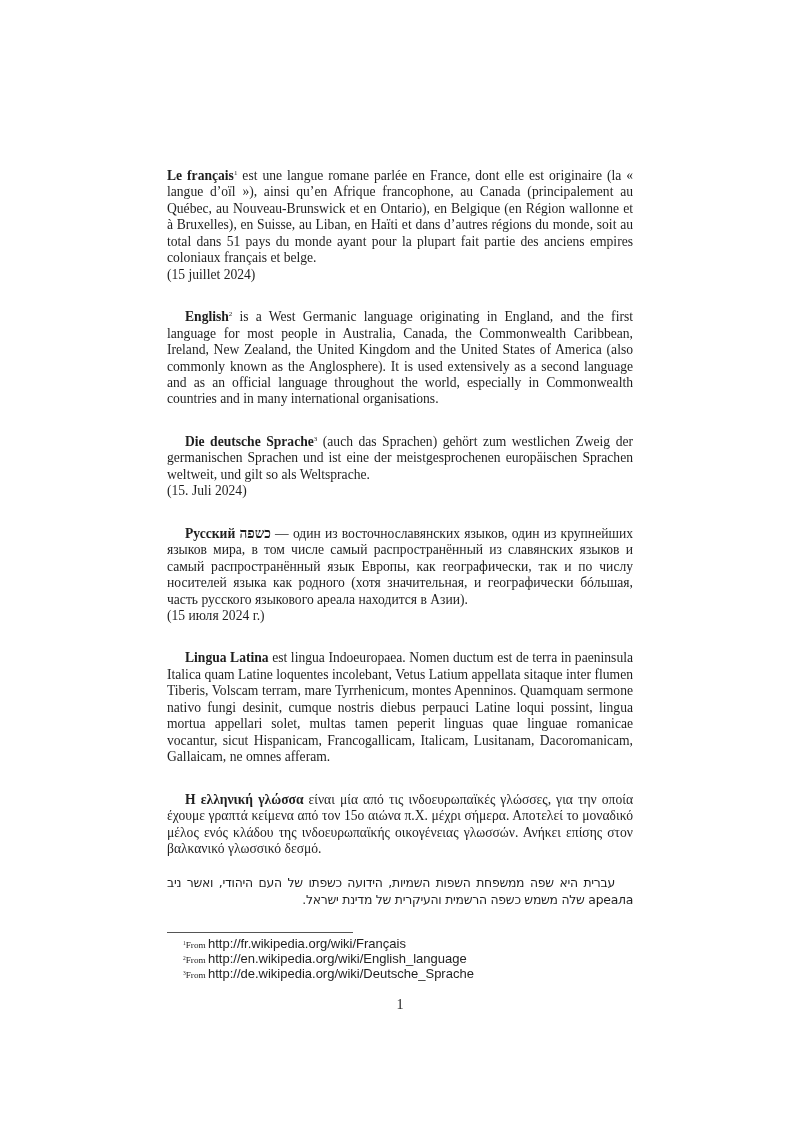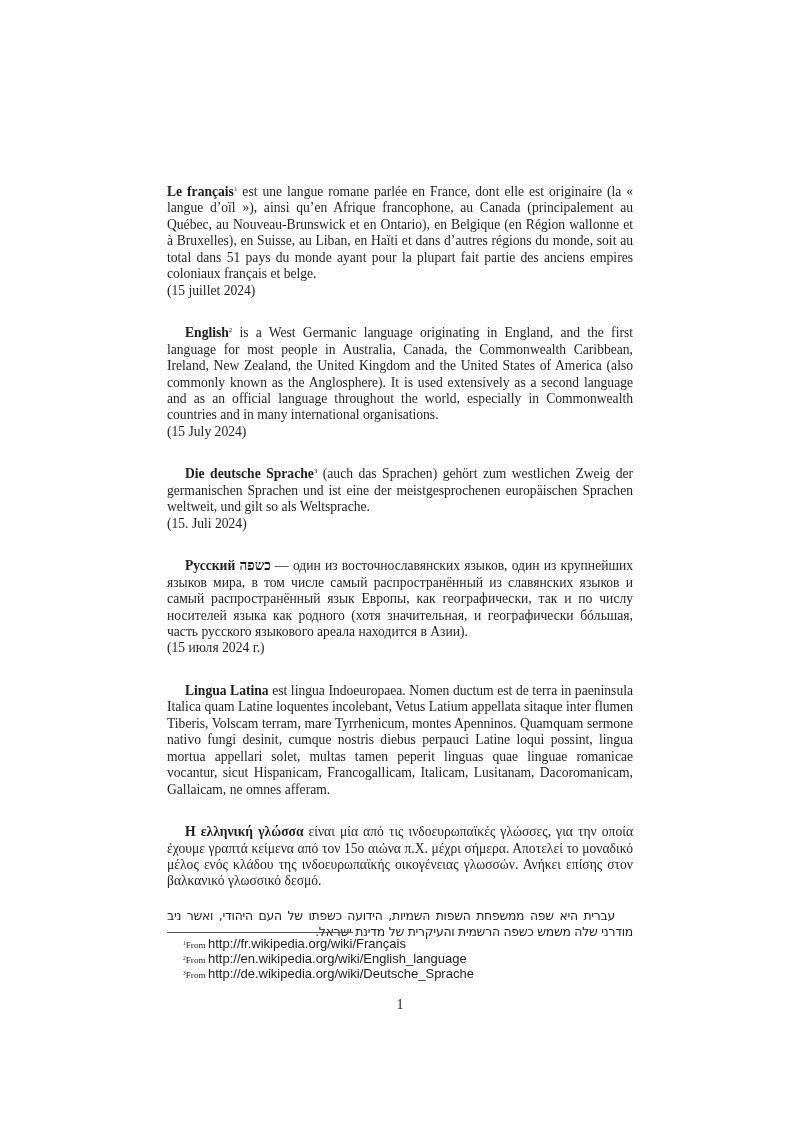--- a/index.html
+++ b/index.html
@@ -1,18 +1,18 @@
 <!DOCTYPE html>
 <html><head>
 <meta charset="utf-8">
 <style>
   html, body { margin: 0; padding: 0; background: #ffffff; }
   body { width: 800px; height: 1132px; position: relative; overflow: hidden; }
   .page {
-    position: absolute; left: 167px; top: 184px; width: 466px;
+    position: absolute; left: 167px; top: 168px; width: 466px;
     font-family: "DejaVu Serif", "Liberation Serif", serif;
     font-size: 12.4px; line-height: 16.45px; color: #1e1e1e;
     letter-spacing: -0.25px;
   }
   .page .serif { font-family: "Liberation Serif", "DejaVu Serif", serif; font-size: 13.6px; letter-spacing: 0; }
   p.para { margin: 0; text-align: justify; hyphens: auto; }
   p.para.indent { text-indent: 18px; }
   .date { display: block; text-indent: 0; font-family: Liberation Serif, serif; }
   .gap { height: 26px; }
   b { font-weight: bold; }
@@ -40,21 +40,20 @@
 <div class="page">
 
   <p class="para serif" lang="fr">
     <b>Le français</b><sup class="fn">1</sup><span> est une langue romane parlée en France, dont elle est originaire (la « langue d’oïl »), ainsi qu’en Afrique francophone, au Canada (principalement au Québec, au Nouveau-Brunswick et en Ontario), en Belgique (en Région wallonne et à Bruxelles), en Suisse, au Liban, en Haïti et dans d’autres régions du monde, soit au total dans 51 pays du monde ayant pour la plupart fait partie des anciens empires coloniaux français et belge.</span>
     <span class="date">(15 juillet 2024)</span>
   </p>
   <div class="gap"></div>
 
   <p class="para indent serif" lang="en">
     <b>English</b><sup class="fn">2</sup><span> is a West Germanic language originating in England, and the first language for most people in Australia, Canada, the Commonwealth Caribbean, Ireland, New Zealand, the United Kingdom and the United States of America (also commonly known as the Anglosphere).  It is used extensively as a second language and as an official language throughout the world, especially in Commonwealth countries and in many international organisations.</span>
-    <span class="date">(15 July 2024)</span>
   </p>
   <div class="gap"></div>
 
   <p class="para indent serif" lang="de">
     <b>Die deutsche Sprache</b><sup class="fn">3</sup><span> (auch das Sprachen) gehört zum westlichen Zweig der germanischen Sprachen und ist eine der meistgesprochenen europäischen Sprachen weltweit, und gilt so als Weltsprache.</span>
     <span class="date">(15. Juli 2024)</span>
   </p>
   <div class="gap"></div>
 
   <p class="para indent serif" lang="ru">
@@ -66,21 +65,21 @@
   <p class="para indent serif" lang="la">
     <b>Lingua Latina</b><span> est lingua Indoeuropaea. Nomen ductum est de terra in paeninsula Italica quam Latine loquentes incolebant, Vetus Latium appellata sitaque inter flumen Tiberis, Volscam terram, mare Tyrrhenicum, montes Apenninos. Quamquam sermone nativo fungi desinit, cumque nostris diebus perpauci Latine loqui possint, lingua mortua appellari solet, multas tamen peperit linguas quae linguae romanicae vocantur, sicut Hispanicam, Francogallicam, Italicam, Lusitanam, Dacoromanicam, Gallaicam, ne omnes afferam.</span>
   </p>
   <div class="gap"></div>
 
   <p class="para indent serif" lang="el">
     <b>Η ελληνική γλώσσα</b><span> είναι μία από τις ινδοευρωπαϊκές γλώσσες, για την οποία έχουμε γραπτά κείμενα από τον 15ο αιώνα π.Χ. μέχρι σήμερα. Αποτελεί το μοναδικό μέλος ενός κλάδου της ινδοευρωπαϊκής οικογένειας γλωσσών. Ανήκει επίσης στον βαλκανικό γλωσσικό δεσμό.</span>
   </p>
   <div style="height:18px"></div>
 
-  <p class="hebrew" dir="rtl" lang="he">עברית היא שפה ממשפחת השפות השמיות, הידועה כשפתו של העם היהודי, ואשר ניב מודרני שלה משמש כשפה הרשמית והעיקרית של מדינת ישראל.</p>
+  <p class="hebrew" dir="rtl" lang="he">עברית היא שפה ממשפחת השפות השמיות, הידועה כשפתו של העם היהודי, ואשר ניב ареала שלה משמש כשפה הרשמית והעיקרית של מדינת ישראל.</p>
 </div>
 
 <div class="footrule"></div>
 
 <div class="footnotes">
   <div>
     <sup>1</sup><span>From </span><span class="url">http://fr.wikipedia.org/wiki/Français</span>
   </div>
   <div>
     <sup>2</sup><span>From </span><span class="url">http://en.wikipedia.org/wiki/English_language</span>

